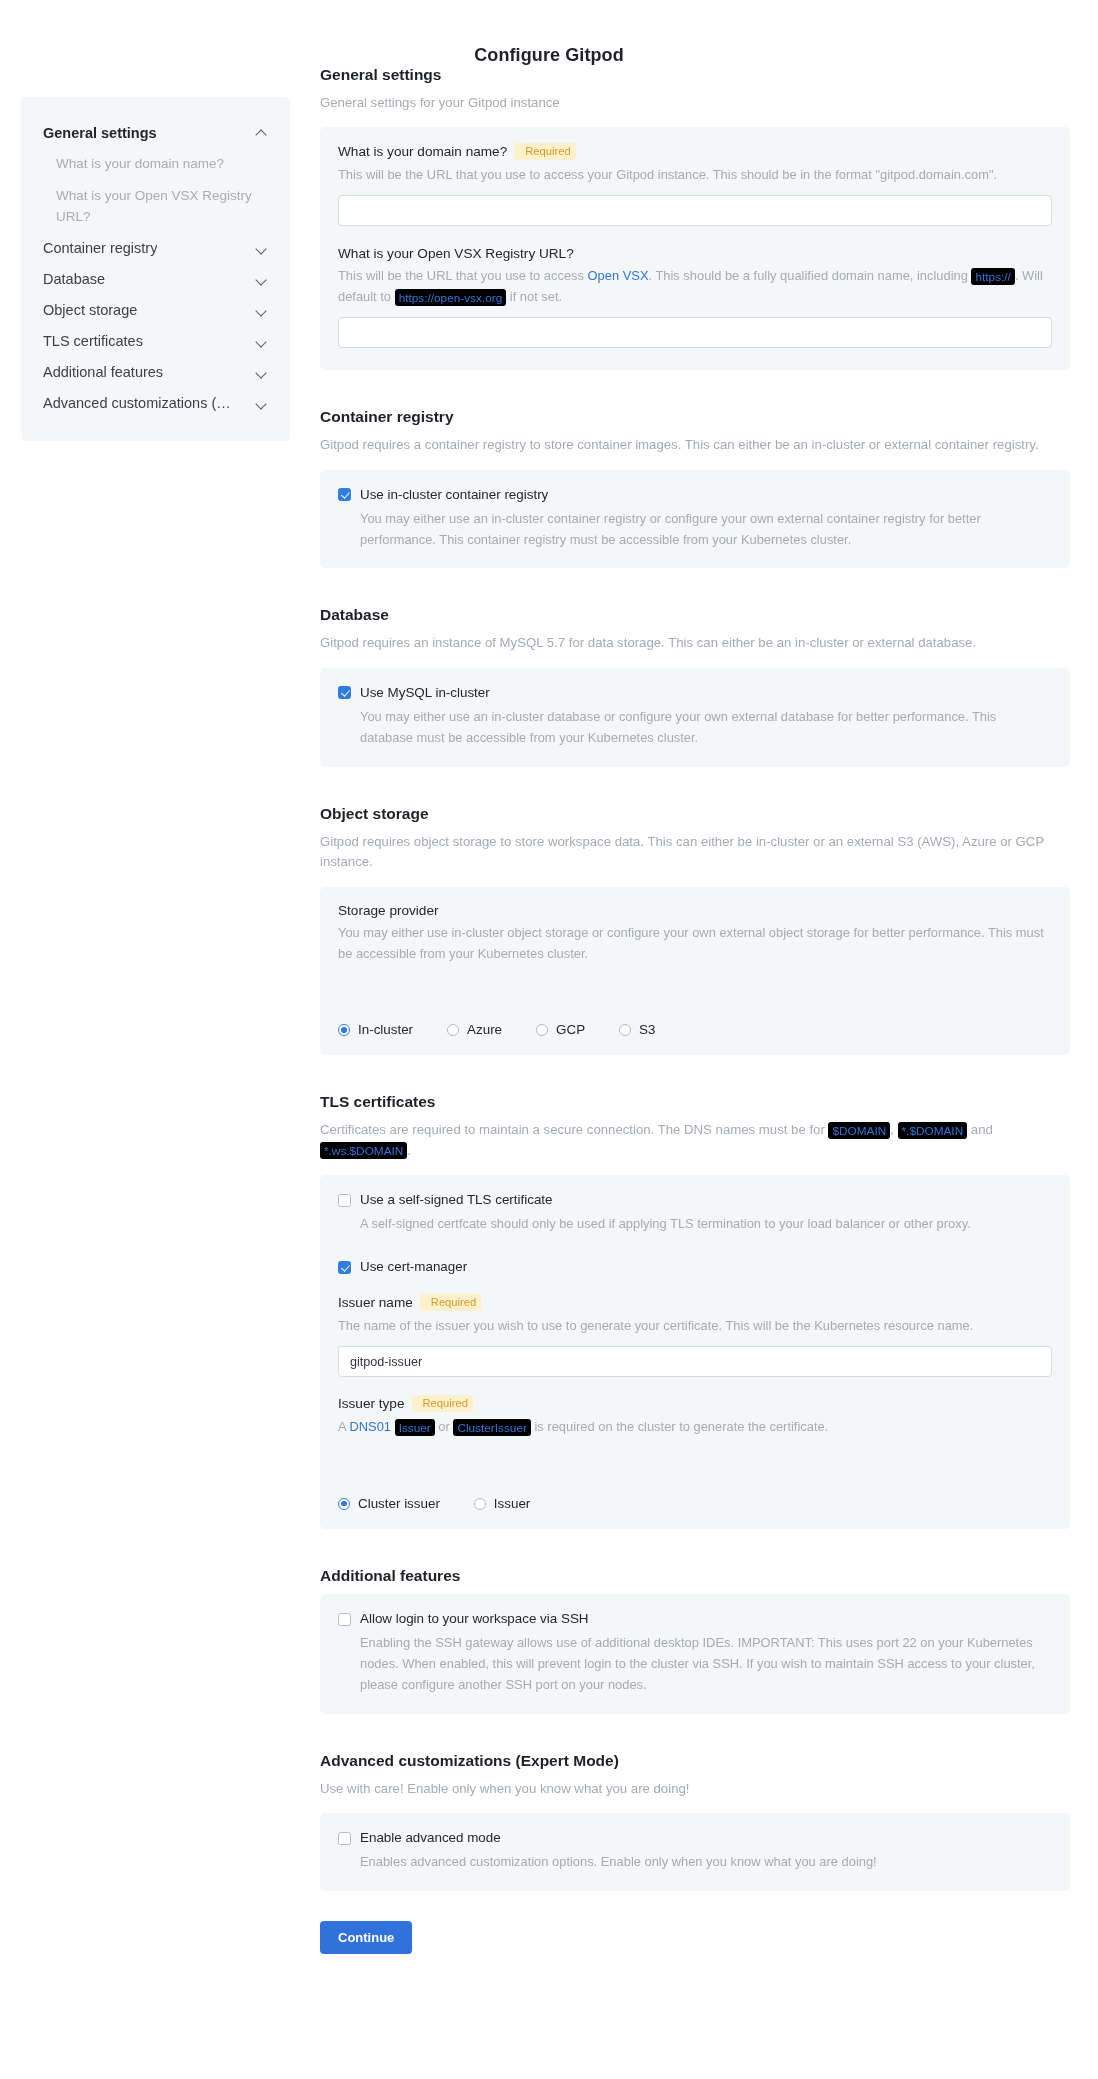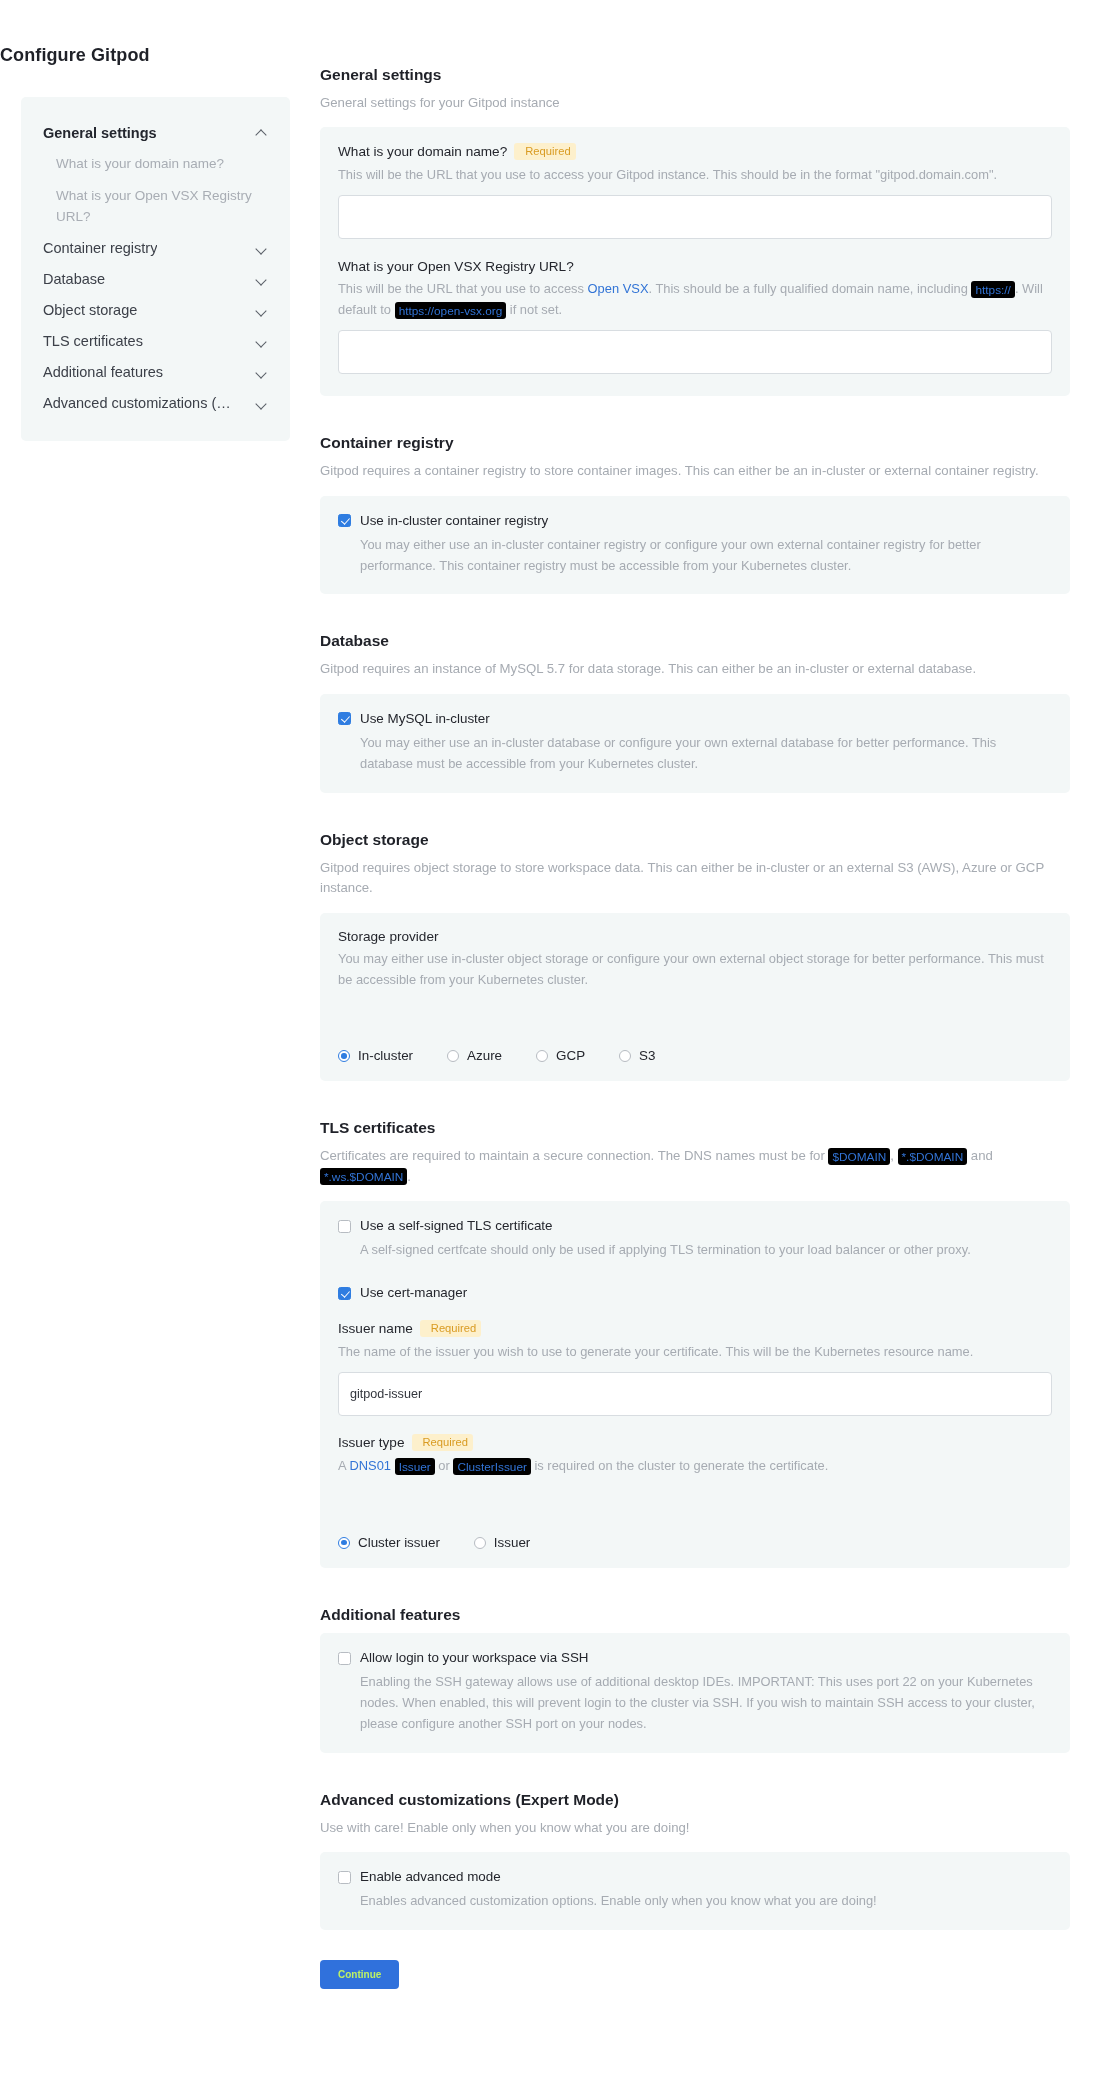--- a/index.html
+++ b/index.html
@@ -8,20 +8,21 @@
     width: 1098px;
     min-height: 2079px;
     background: #ffffff;
     font-family: "Liberation Sans", sans-serif;
     color: #2d2d35;
     -webkit-font-smoothing: antialiased;
   }
 
   
   .page-title {
+    text-align: center;
     font-size: 18px;
     font-weight: bold;
     color: #1f2128;
     padding-top: 45px;
     letter-spacing: 0.1px;
   }
 
   
   .layout {
     position: relative;
@@ -130,21 +131,21 @@
   }
   .field-help {
     font-size: 12.9px;
     color: #a6abb2;
     line-height: 1.62;
     margin-bottom: 9px;
   }
   .text-input {
     display: block;
     width: 100%;
-    height: 44px;
+    height: 31px;
     background: #ffffff;
     border: 1px solid #d8dde1;
     border-radius: 4px;
     padding: 0 11px;
     font-family: "Liberation Sans", sans-serif;
     font-size: 12.6px;
     color: #33363d;
     outline: none;
   }
   .text-input::placeholder { color: #b9bec4; }
@@ -221,25 +222,25 @@
     background: #2f7de1;
   }
   .radio-label { font-size: 13.4px; color: #24262d; }
 
   .sub-field { margin-top: 18px; }
 
   
   .continue-wrap { margin-top: 30px; }
   .btn-continue {
     background: #3071dc;
-    color: #bef264;
+    color: #ffffff;
     border: none;
     border-radius: 4px;
     font-family: "Liberation Sans", sans-serif;
-    font-size: 10px;
+    font-size: 13px;
     font-weight: bold;
     padding: 9px 18px;
     cursor: pointer;
   }
 
   .gap-lg { height: 38px; }
   .gap-md { height: 30px; }
 </style>
 </head>
 <body>

